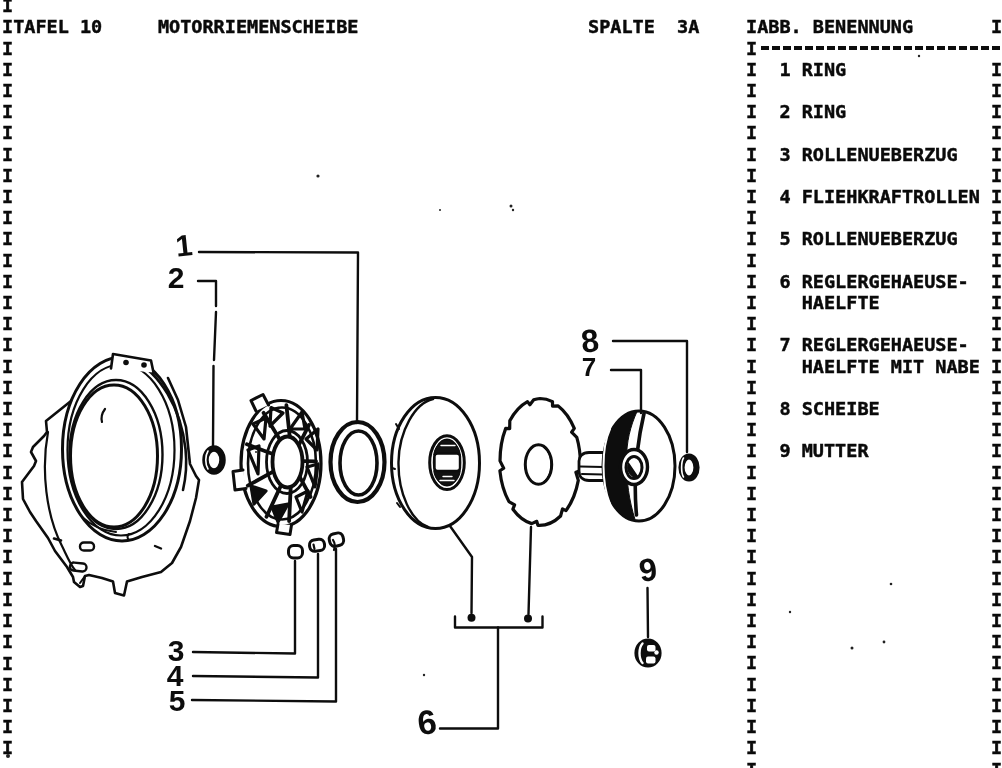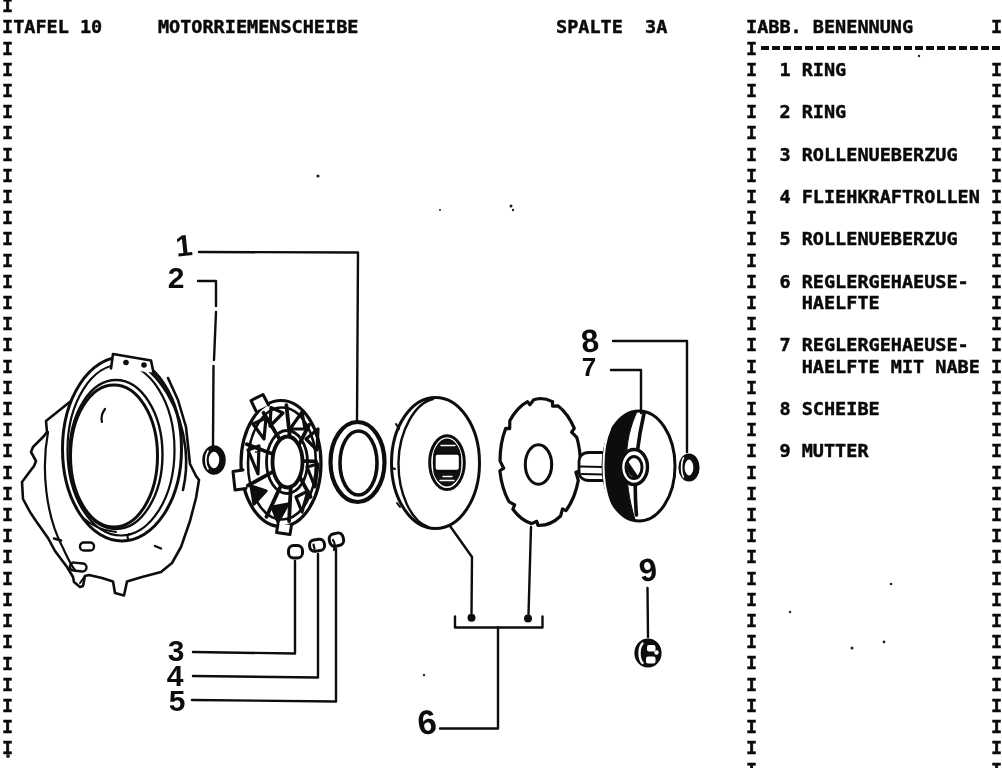--- a/index.html
+++ b/index.html
@@ -38,21 +38,21 @@
 I
 I
 I
 I
 I
 I
 I
 I
 I
 I</pre>
-<pre style="left:556px;top:16.4px;">SPALTE  3A</pre>
+<pre style="left:588px;top:16.4px;">SPALTE  3A</pre>
 <pre id="right" style="left:746px;top:16.4px;">IABB. BENENNUNG       I
 I
 I  1 RING             I
 I                     I
 I  2 RING             I
 I                     I
 I  3 ROLLENUEBERZUG   I
 I                     I
 I  4 FLIEHKRAFTROLLEN I
 I                     I

